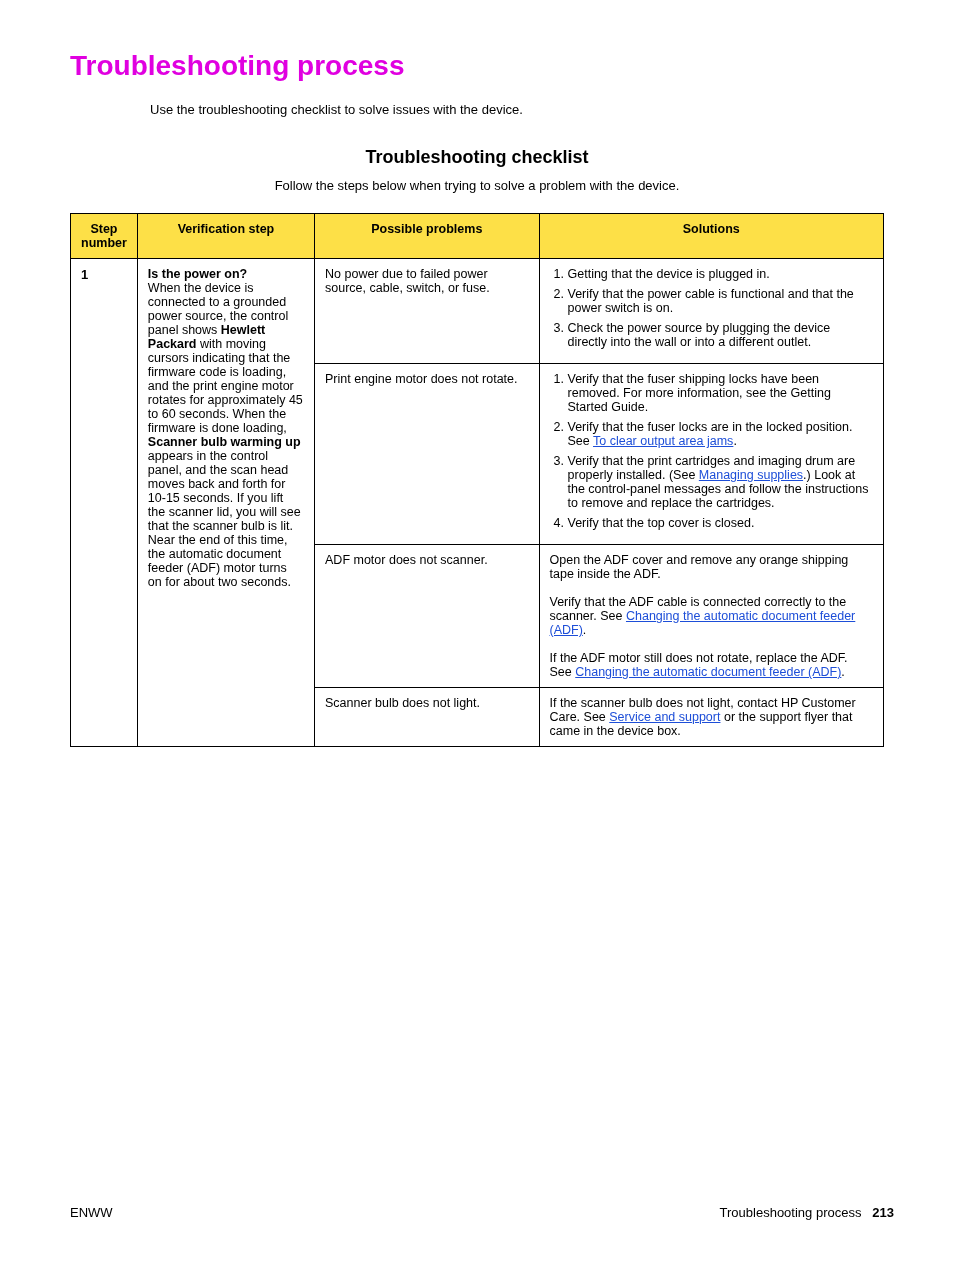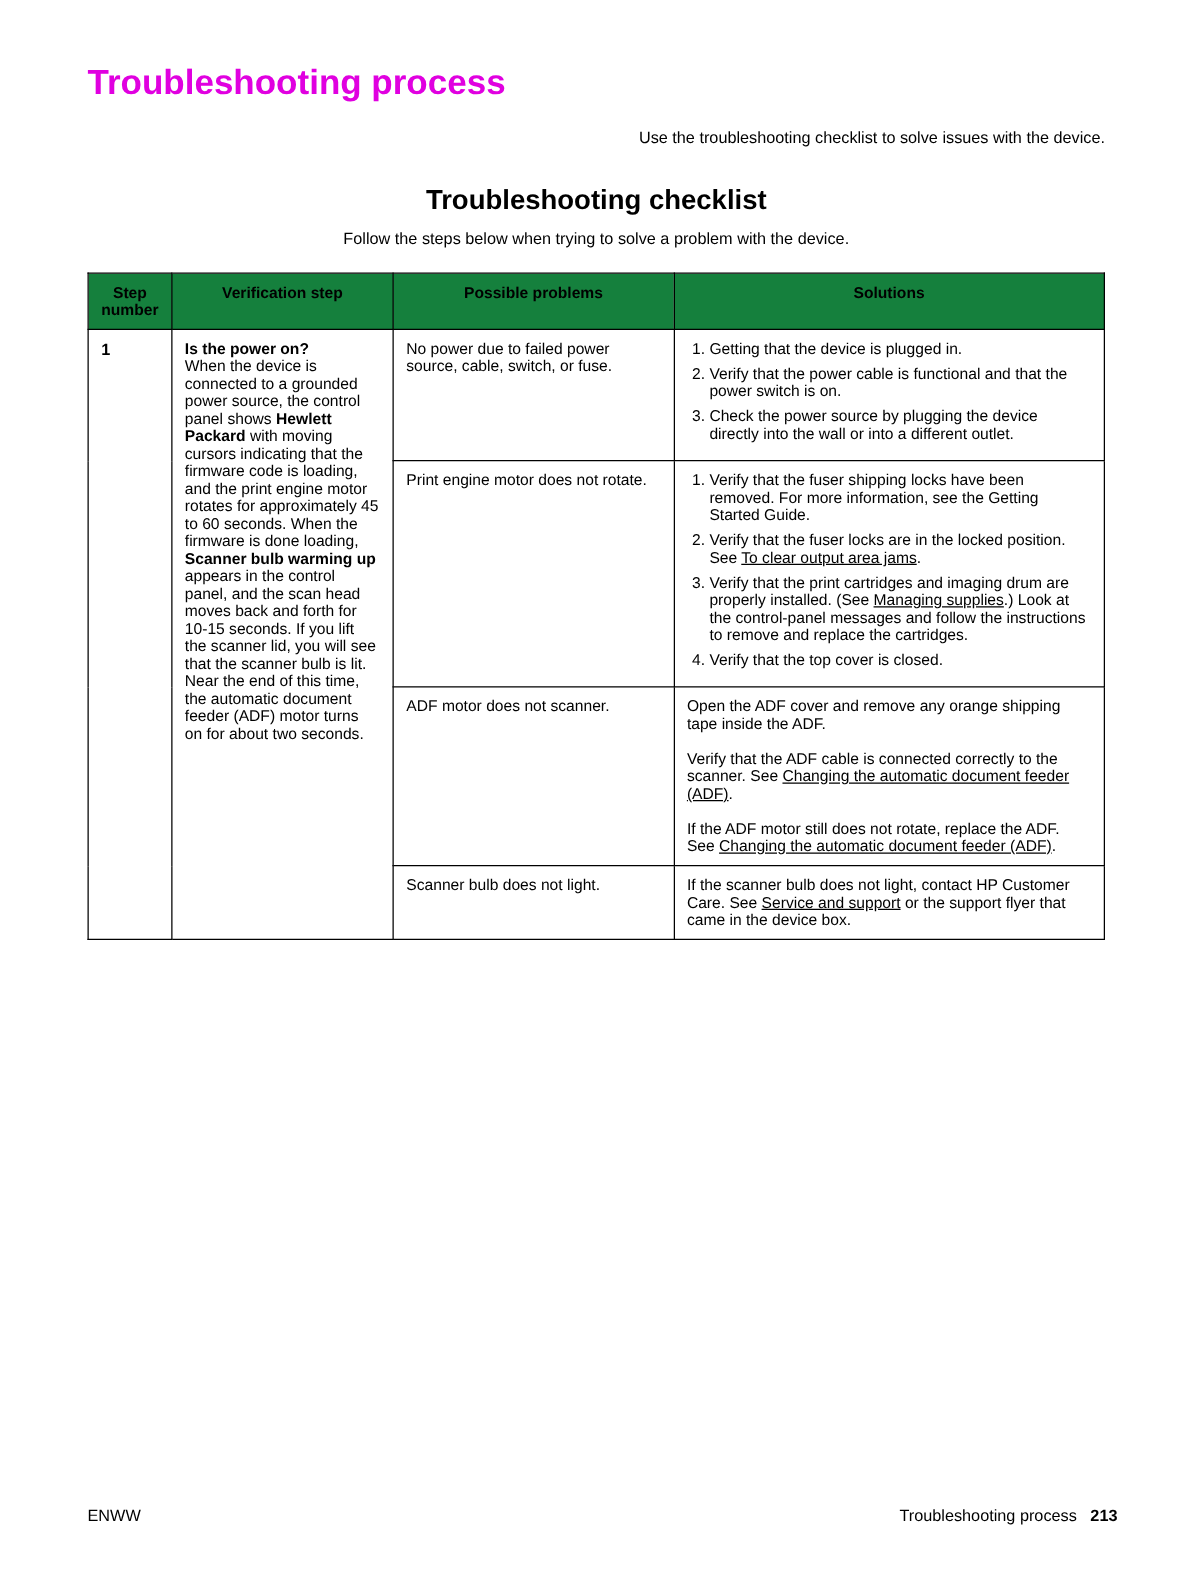--- a/index.html
+++ b/index.html
@@ -15,25 +15,24 @@
     .page-title {
       color: #e000e0;
       font-size: 28px;
       font-weight: bold;
       margin-bottom: 20px;
     }
     .intro-text {
       margin-left: 80px;
       margin-bottom: 30px;
       font-size: 13px;
-      text-align: right;
     }
     .section-title {
       text-align: center;
-      font-size: 22px;
+      font-size: 18px;
       font-weight: bold;
       margin-bottom: 10px;
     }
     .section-subtitle {
       text-align: center;
       margin-bottom: 20px;
       font-size: 13px;
     }
     table {
       width: 100%;
@@ -42,32 +41,32 @@
       margin-bottom: 40px;
     }
     th, td {
       border: 1px solid #000;
       padding: 8px 10px;
       vertical-align: top;
       font-size: 12.5px;
     }
     th {
       font-weight: bold;
-      background: #15803d;
+      background: #fde047;
     }
     .col-step { width: 7%; }
     .col-verify { width: 22%; }
     .col-problems { width: 28%; }
     .col-solutions { width: 43%; }
     .step-num {
       font-weight: bold;
       font-size: 13px;
     }
     a {
-      color: #000000;
+      color: #1d4ed8;
       text-decoration: underline;
     }
     ol {
       padding-left: 18px;
     }
     ol li {
       margin-bottom: 6px;
     }
     .footer {
       display: flex;

